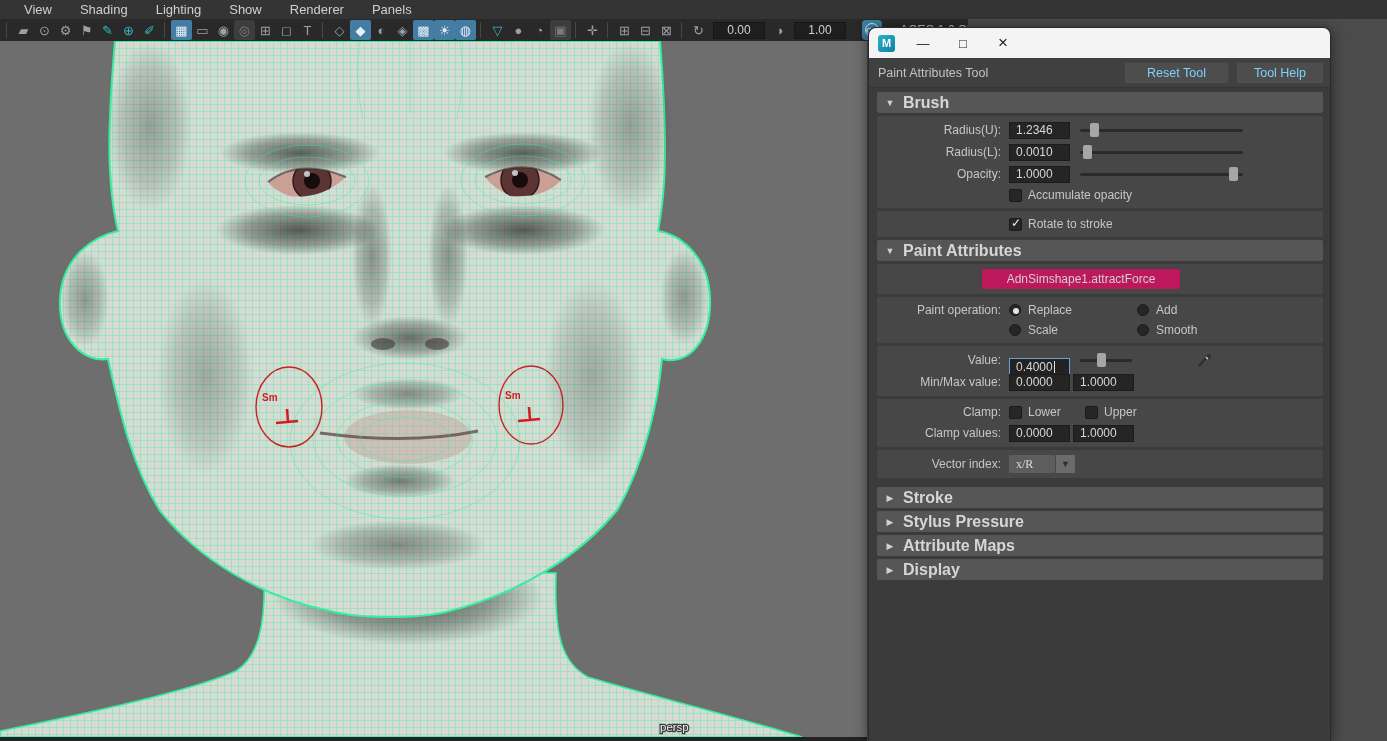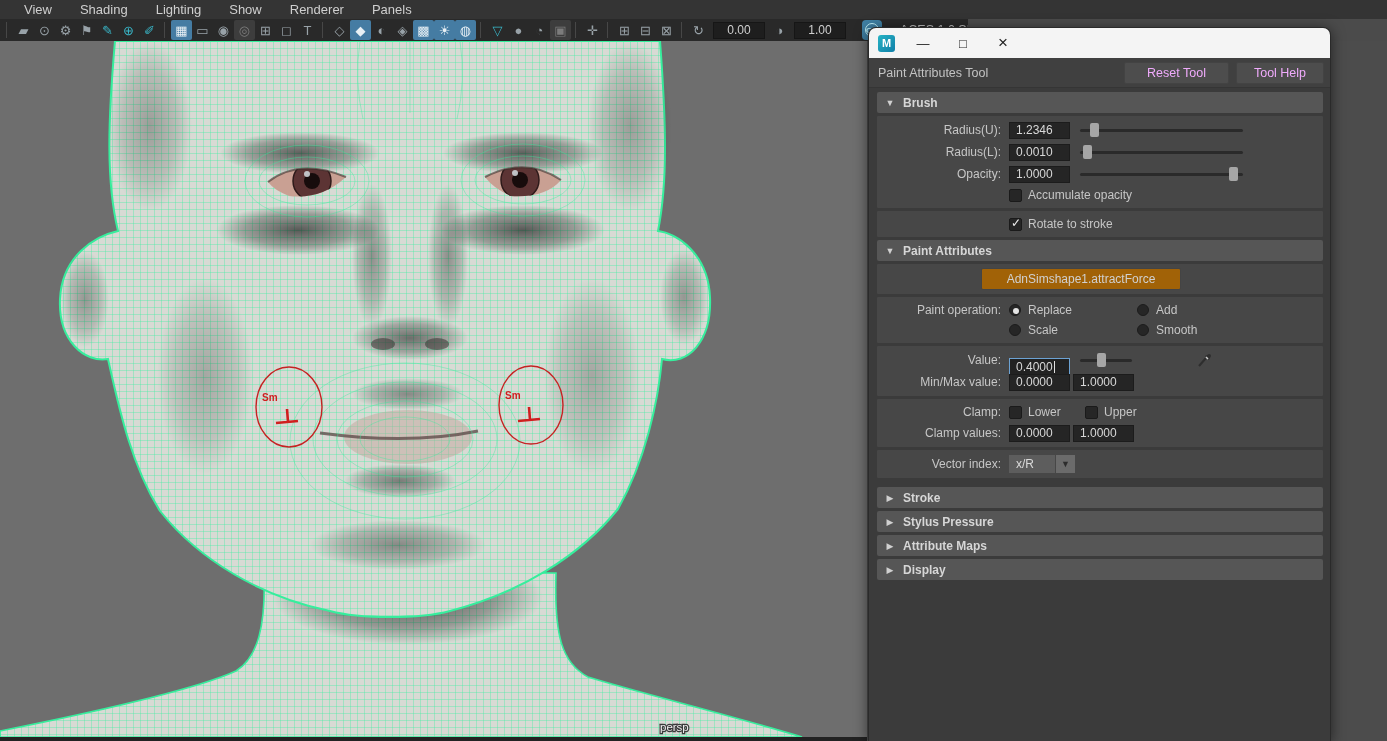--- a/index.html
+++ b/index.html
@@ -39,29 +39,29 @@
   .titlebar { height:30px; background:#f4f4f4; border-radius:7px 7px 0 0; display:flex; align-items:center; }
   .maya-logo { width:17px; height:17px; margin:0 8px 0 9px; border-radius:3px;
     background:linear-gradient(135deg,#27b3c4,#0f7fa8); color:#fff; font-weight:bold; font-size:11px;
     display:flex; align-items:center; justify-content:center; }
   .win-title { color:#1d1d1d; font-size:13px; flex:1; }
   .win-btn { width:40px; height:30px; display:flex; align-items:center; justify-content:center;
     color:#222; font-size:13px; }
   .tool-header { height:30px; background:#404040; display:flex; align-items:center; padding:0 6px 0 9px;
     border-bottom:1px solid #353535; }
   .tool-name { color:#c3c3c3; font-size:12.5px; flex:1; }
-  .hdr-btn { height:22px; background:#4d4d4d; border:1px solid #434343; border-radius:2px; color:#f0abfc;
+  .hdr-btn { height:22px; background:#4d4d4d; border:1px solid #434343; border-radius:2px; color:#7dd3fc;
     font-size:12.5px; display:flex; align-items:center; justify-content:center; margin-left:7px; }
   .hdr-btn.reset { width:105px; } .hdr-btn.help { width:88px; }
 
   .content { padding:4px 7px 0 8px; }
   .section-bar { height:21px; background:#565656; border-radius:2px; display:flex; align-items:center;
     margin-bottom:3px; }
   .sec-arrow { width:26px; text-align:center; font-size:9px; color:#d0d0d0; }
-  .sec-label { font-weight:bold; color:#d6d6d6; font-size:12px; }
+  .sec-label { font-weight:bold; color:#d6d6d6; font-size:16px; }
 
   .group { background:#474747; border-radius:1px; margin-bottom:3px; padding:3px 0; }
   .row { display:flex; align-items:center; height:22px; }
   .row.short { height:20px; }
   .rlabel { width:132px; text-align:right; padding-right:8px; color:#c6c6c6; font-size:12px; flex:0 0 auto; }
   .field { width:61px; height:17px; background:#252525; border:1px solid #1c1c1c; color:#d8d8d8;
     font-size:12px; display:flex; align-items:center; padding-left:6px; flex:0 0 auto; }
   .field.focus { border:1px solid #6ca2d3; background:#222;margin-top:13px; }
   .caret { display:inline-block; width:1px; height:12px; background:#e0e0e0; margin-left:1px; }
   .field + .field { margin-left:3px; }
@@ -87,25 +87,25 @@
   .pc-gauss { background:radial-gradient(circle at 50% 50%, #cfe9f6 0%, #8fb4c4 30%, #4a5459 62%, #3c4043 100%); }
   .pc-soft  { background:radial-gradient(circle at 50% 50%, #eaf7fd 20%, #a9d9f0 55%, #7fb6d4 78%, #5d86a0 100%); }
   .pc-solid { background:#a9d9f0; }
   .pc-square{ background:transparent; position:relative; }
   .pc-square::after { content:""; position:absolute; left:4px; top:4px; width:14px; height:14px; background:#a9d9f0; }
   .pc-img { background:linear-gradient(160deg,#2b3fb0 0%,#2b3fb0 38%,#3f9e2d 42%,#2f7a22 100%); position:relative; overflow:hidden; }
   .pc-img::after { content:""; position:absolute; left:4px; top:3px; width:9px; height:9px; border-radius:50%; background:#e8d83a; }
   .folder { width:22px; height:15px; background:#a9a9a9; border-radius:1px; margin-left:12px; position:relative; }
   .folder::before { content:""; position:absolute; left:0; top:-4px; width:9px; height:4px; background:#a9a9a9; border-radius:1px 1px 0 0; }
 
-  .panel-btn { width:200px; height:22px; background:#a16207; border:1px solid #444; border-radius:2px;
+  .panel-btn { width:200px; height:22px; background:#be185d; border:1px solid #444; border-radius:2px;
     color:#d0d0d0; font-size:12px; display:flex; align-items:center; justify-content:center; margin-left:104px; }
   .stack .panel-btn + .panel-btn { margin-top:1px; }
 
-  .dropdown { display:flex; align-items:center; }
+  .dropdown { display:flex; align-items:center;font-family:Liberation Serif, serif; }
   .dd-value { width:46px; height:18px; background:#5d5d5d; color:#dadada; font-size:12px;
     display:flex; align-items:center; padding-left:7px; }
   .dd-arrow { width:19px; height:18px; background:#6b6b6b; margin-left:1px; color:#2c2c2c; font-size:9px;
     display:flex; align-items:center; justify-content:center; }
 
   .eyedropper { margin-left:64px; }
 </style>
 </head>
 <body>
 

